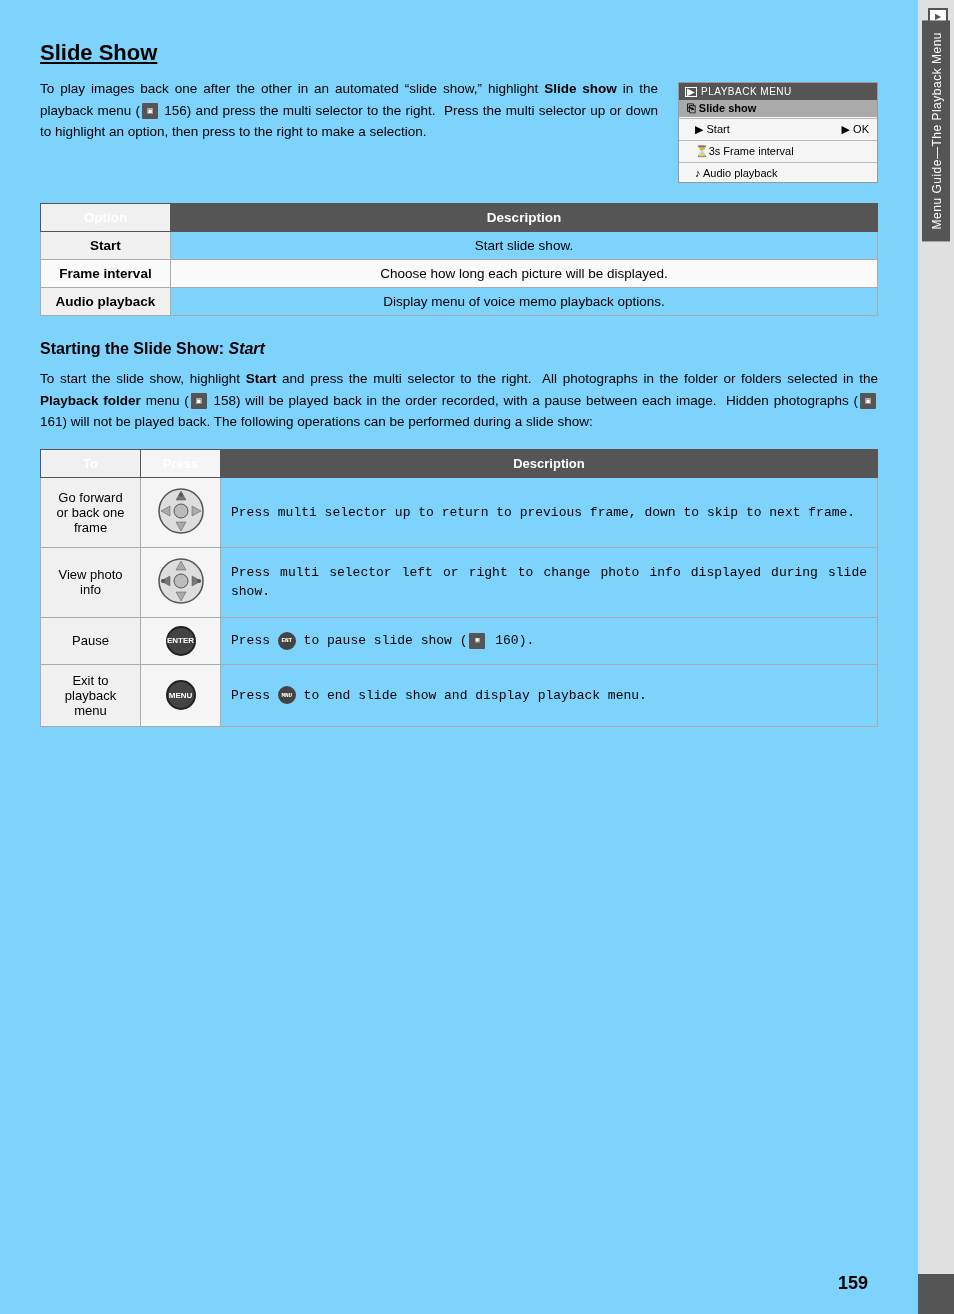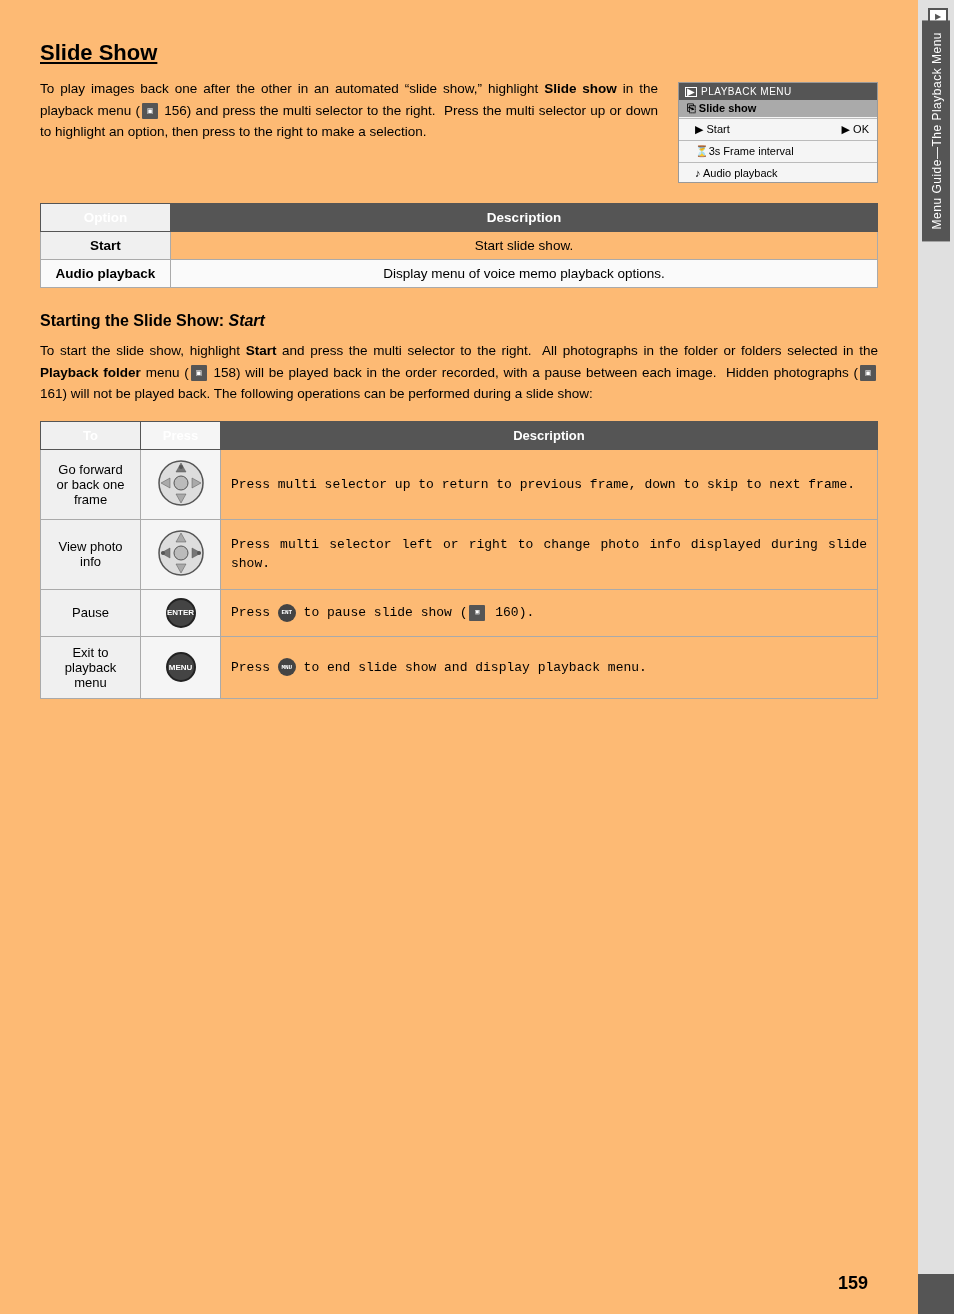--- a/index.html
+++ b/index.html
@@ -8,21 +8,21 @@
       min-height: 1314px;
       background: #e8e8e8;
       font-family: Arial, sans-serif;
       font-size: 14px;
       color: #000;
       display: flex;
     }
 
     .main-content {
       flex: 1;
-      background: #fdba74;
+      background: #7dd3fc;
       padding: 40px 40px 40px 40px;
       position: relative;
     }
 
     .right-sidebar {
       width: 36px;
       background: #e0e0e0;
       display: flex;
       flex-direction: column;
       align-items: center;
@@ -287,20 +287,24 @@
         <th class="col-option">Option</th>
         <th>Description</th>
       </tr>
     </thead>
     <tbody>
       <tr>
         <td class="col-option"><strong>Start</strong></td>
         <td>Start slide show.</td>
       </tr>
       <tr>
+        <td class="col-option"><strong>Frame interval</strong></td>
+        <td>Choose how long each picture will be displayed.</td>
+      </tr>
+      <tr>
         <td class="col-option"><strong>Audio playback</strong></td>
         <td>Display menu of voice memo playback options.</td>
       </tr>
     </tbody>
   </table>
 
   <div class="section-heading">
     <span>Starting the Slide Show: <em>Start</em></span>
   </div>
 

